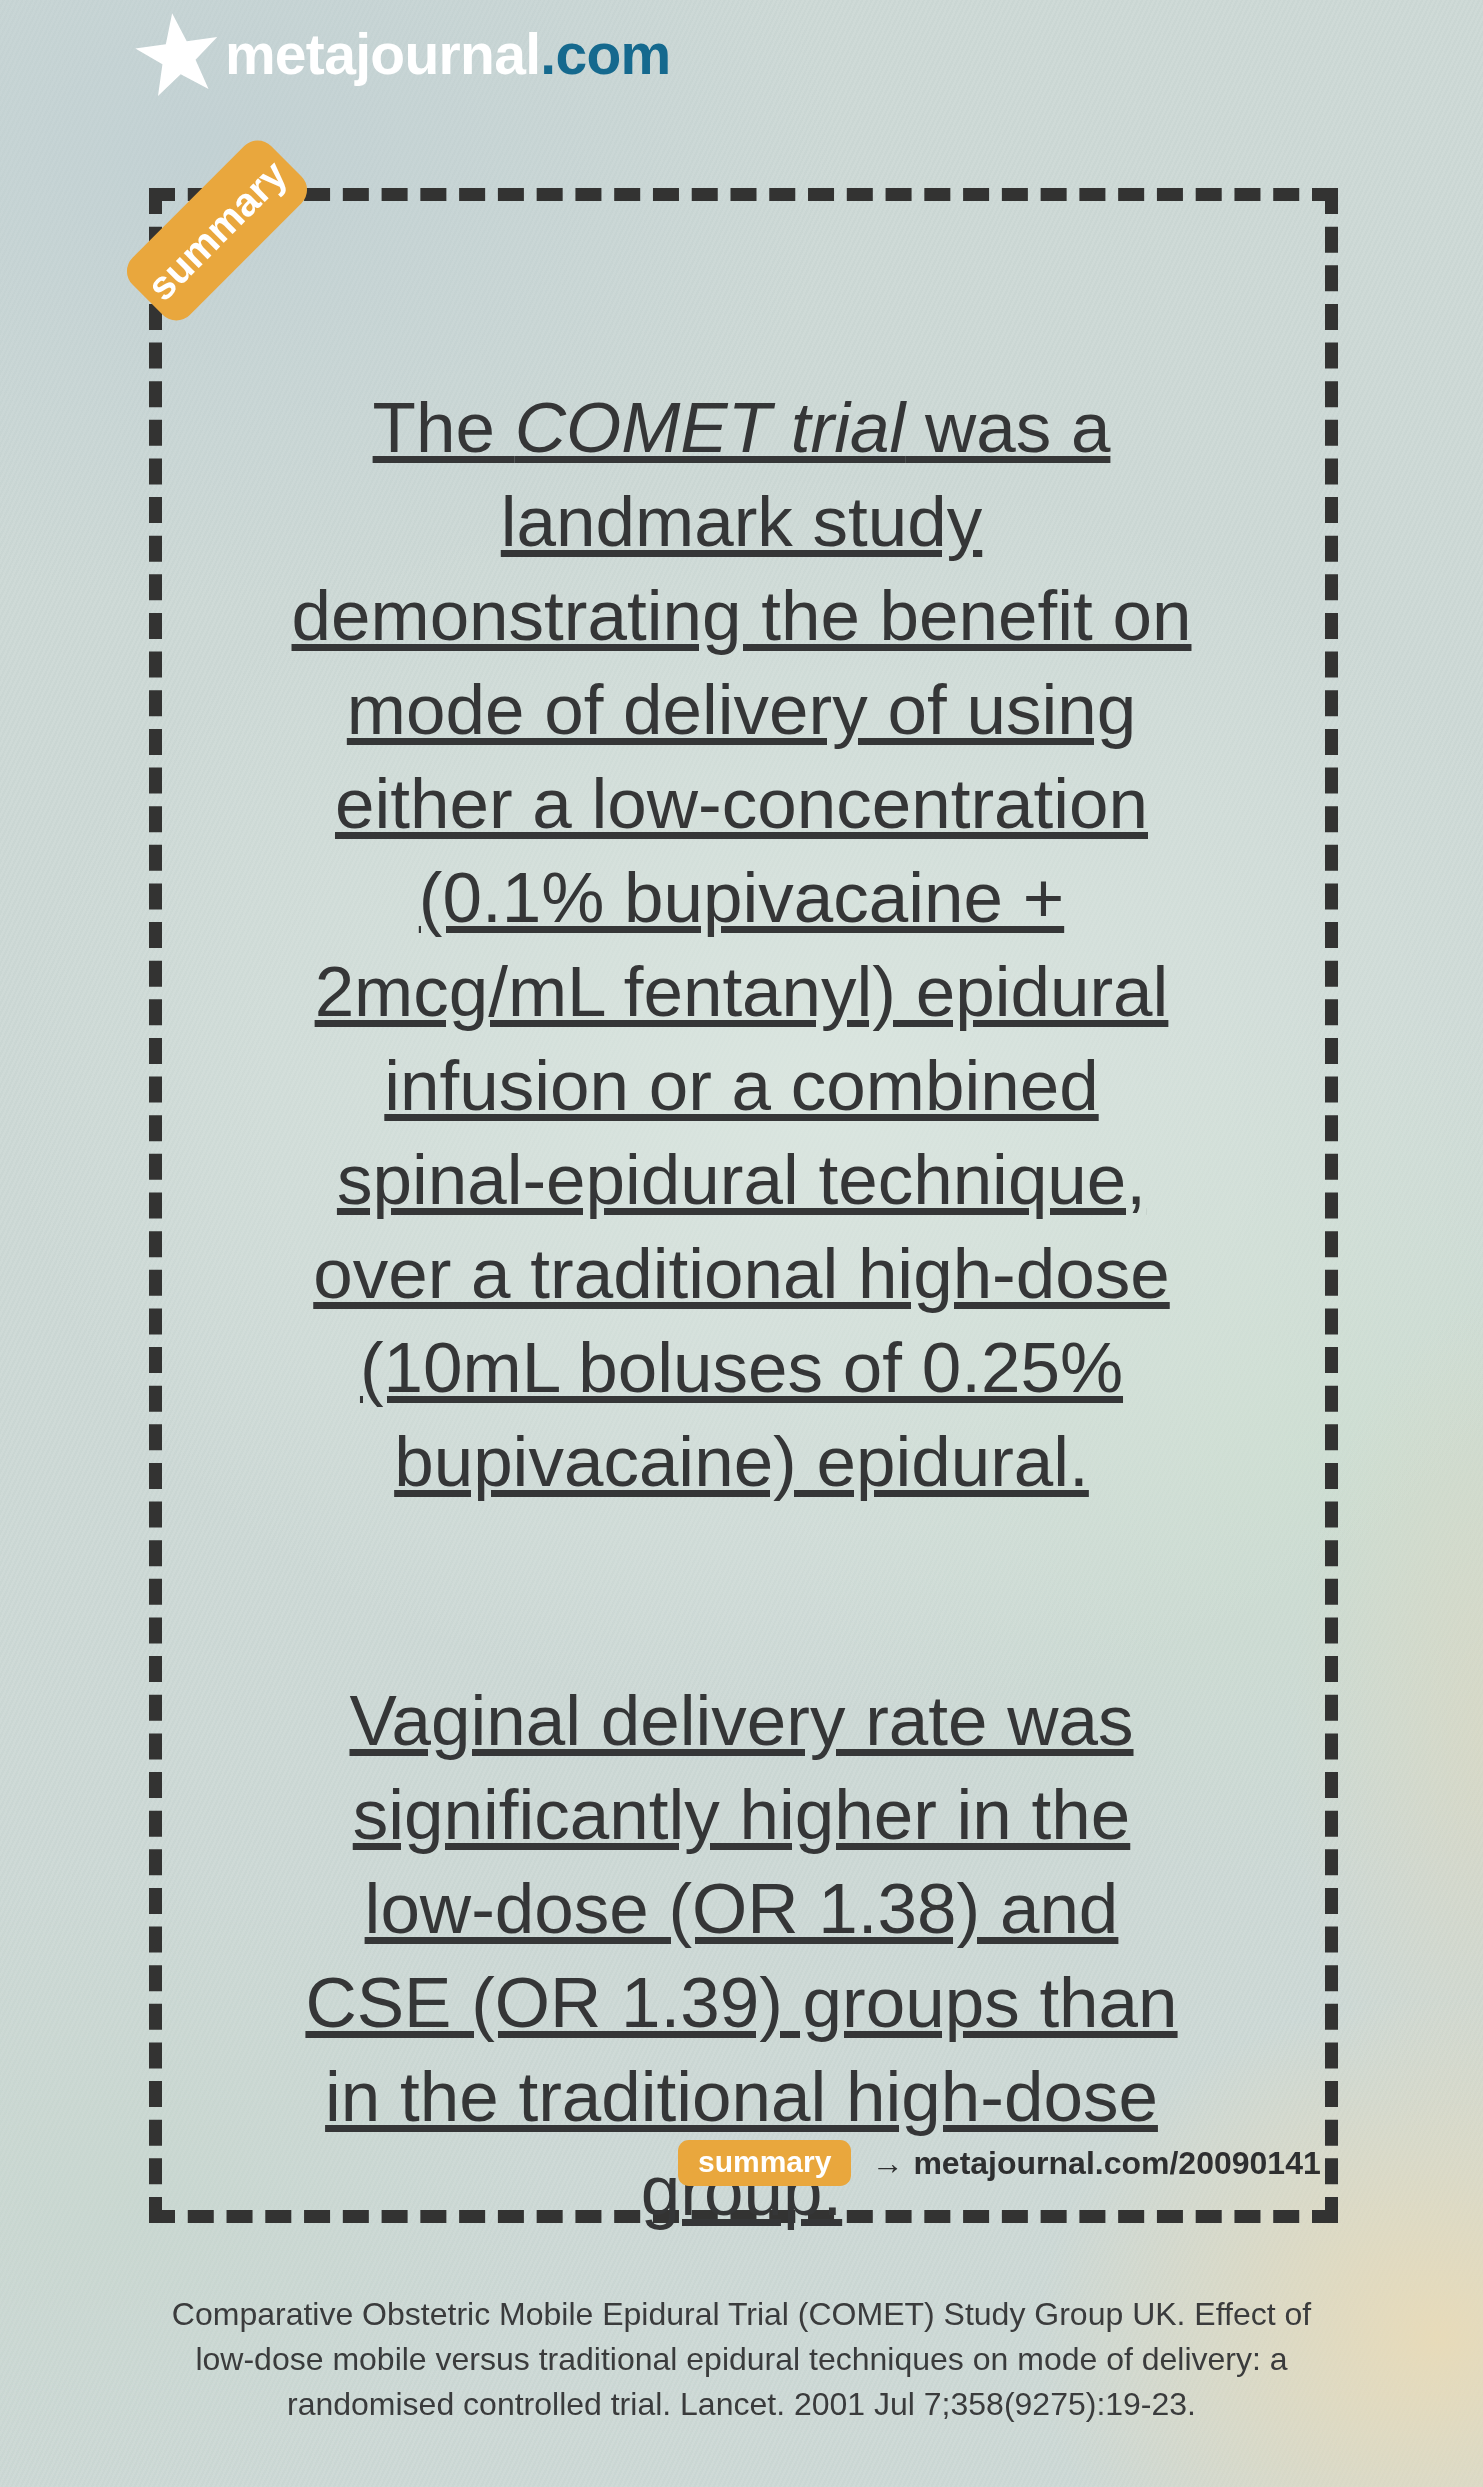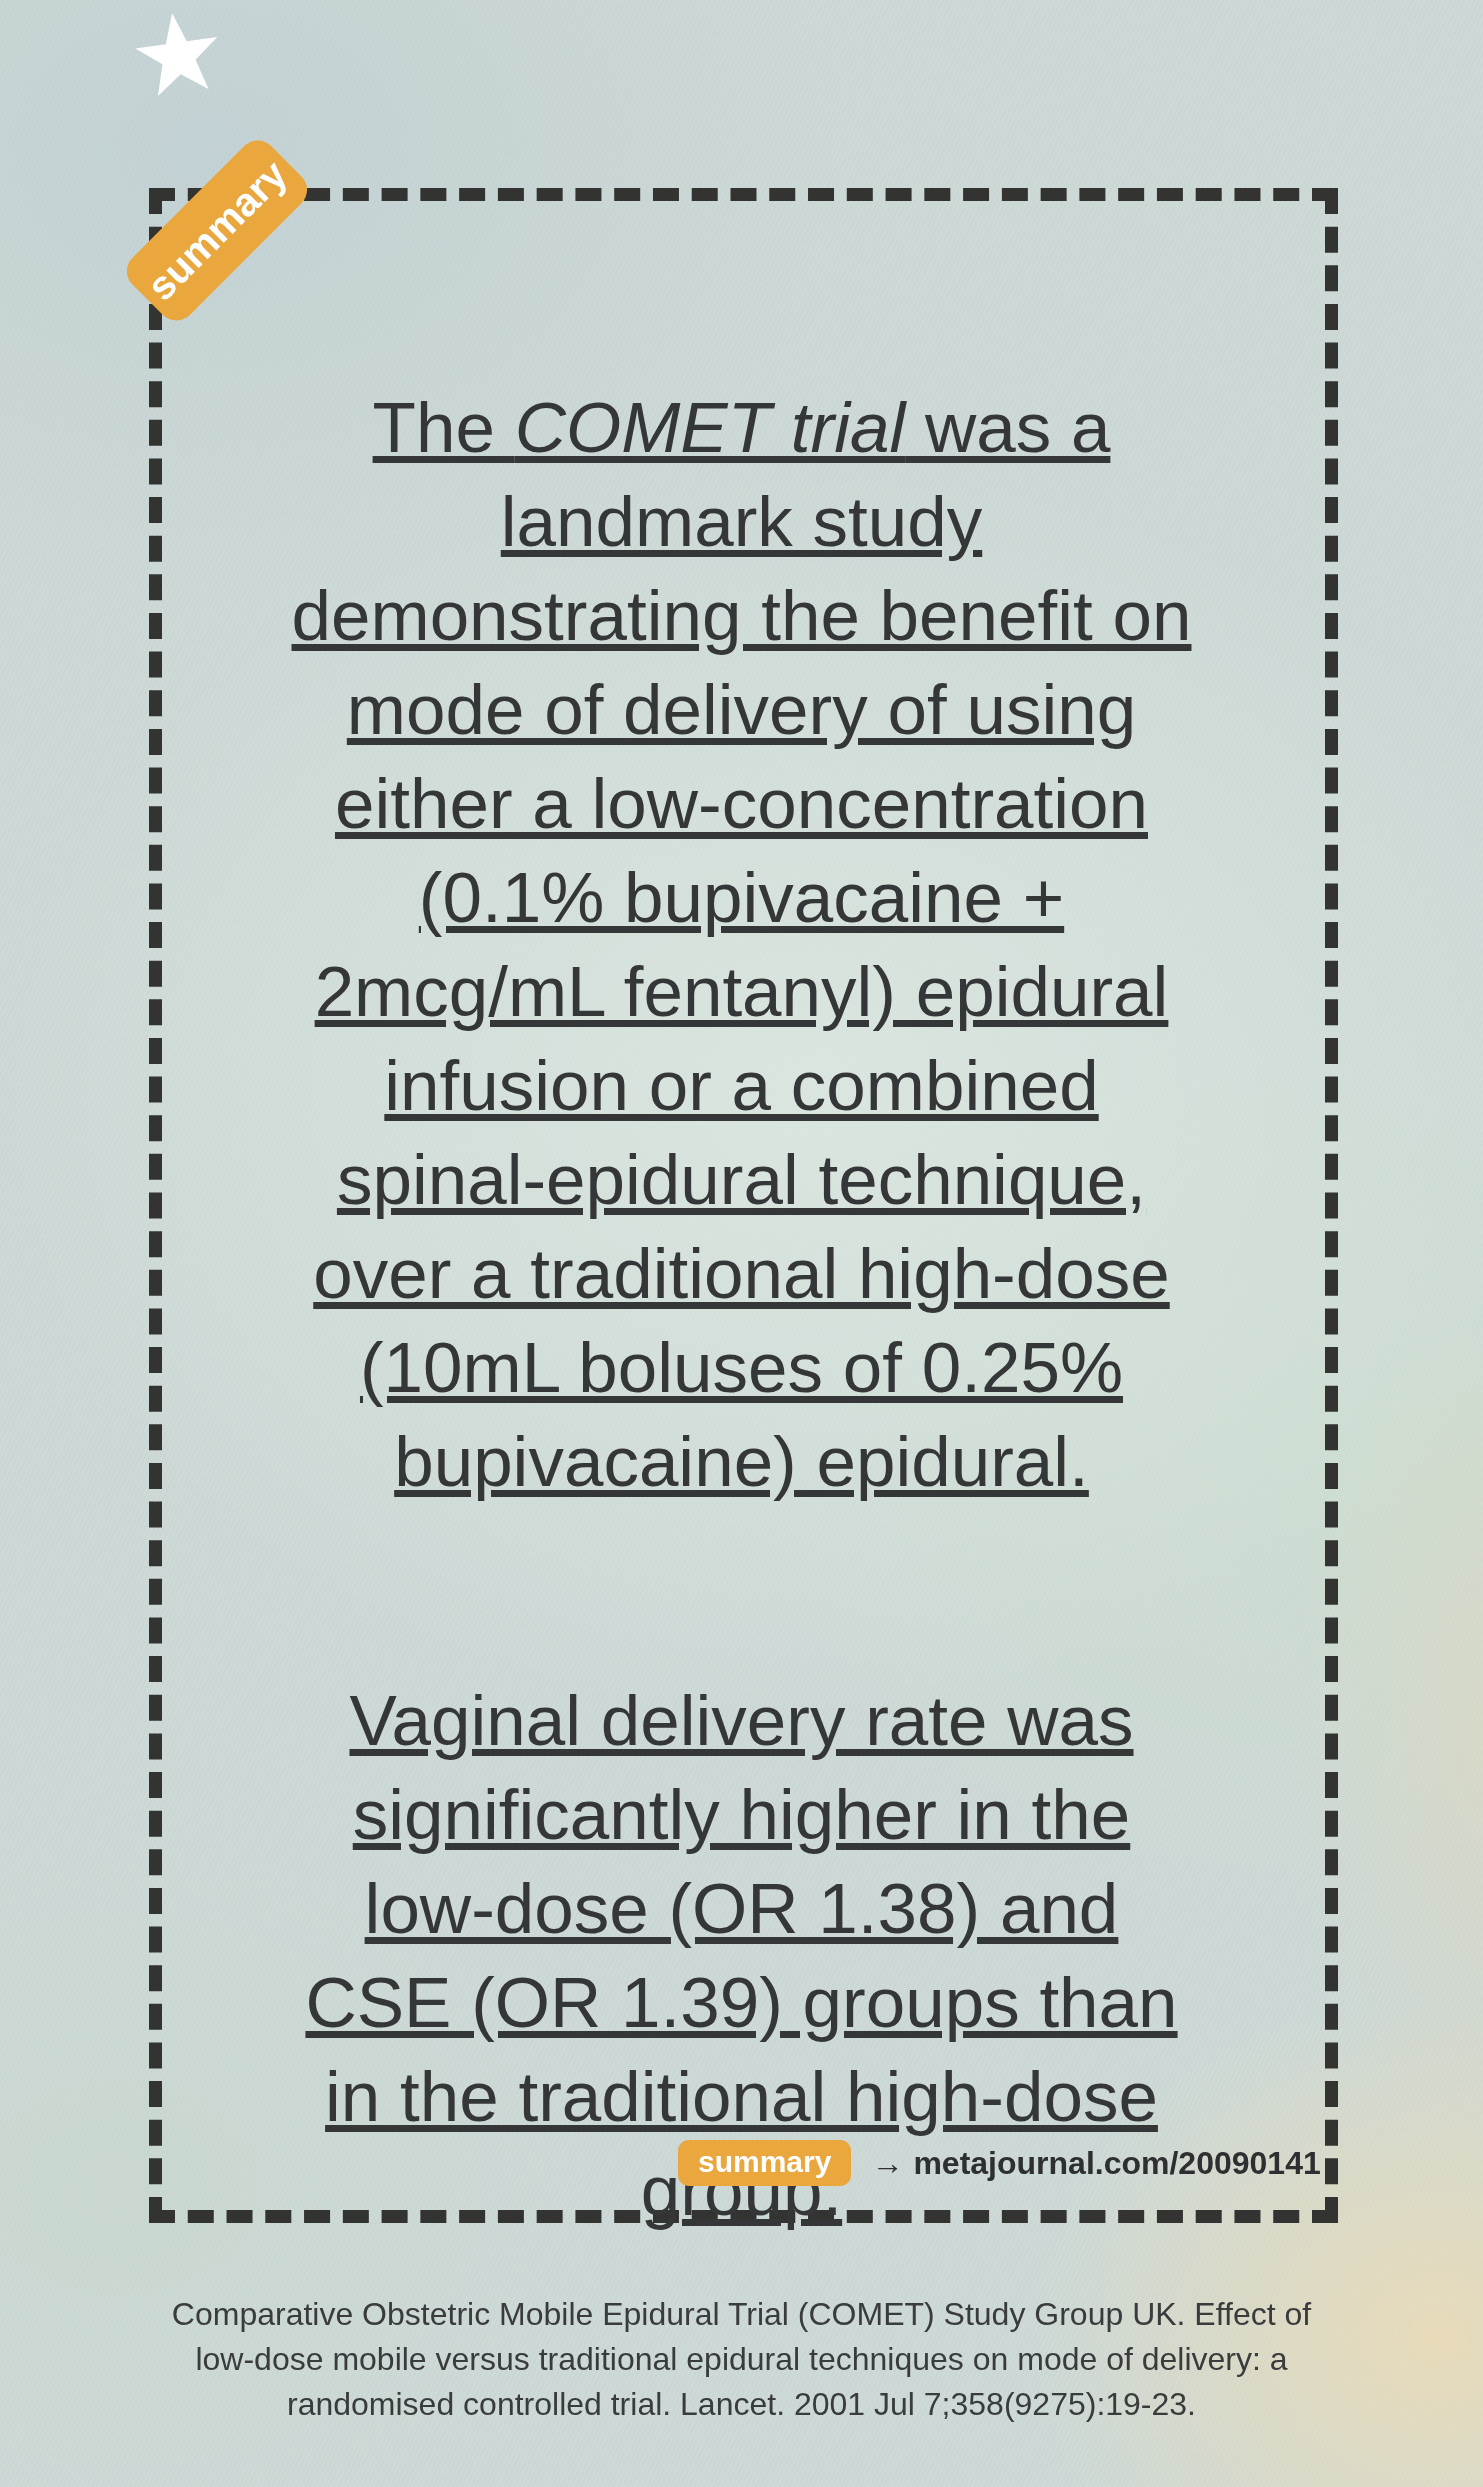--- a/index.html
+++ b/index.html
@@ -127,20 +127,21 @@
     margin-top: 16px;
   }
 </style>
 </head>
 <body>
 
 <div class="logo">
   <svg viewBox="0 0 100 100" style="transform: rotate(-8deg);">
     <polygon points="50,2 62,36 97,36 69,58 79,93 50,72 21,93 31,58 3,36 38,36" fill="#ffffff"></polygon>
   </svg>
+  <div class="logo-text"><span class="brand-name">metajournal</span><span class="brand-tld">.com</span></div>
 </div>
 
 <div class="card"></div>
 
 <div class="ribbon">
   <span class="ribbon-label">summary</span>
 </div>
 
 <div class="summary-text">
   <div class="para1"><span>The </span><span class="trial-italic">COMET trial</span><span> was a

